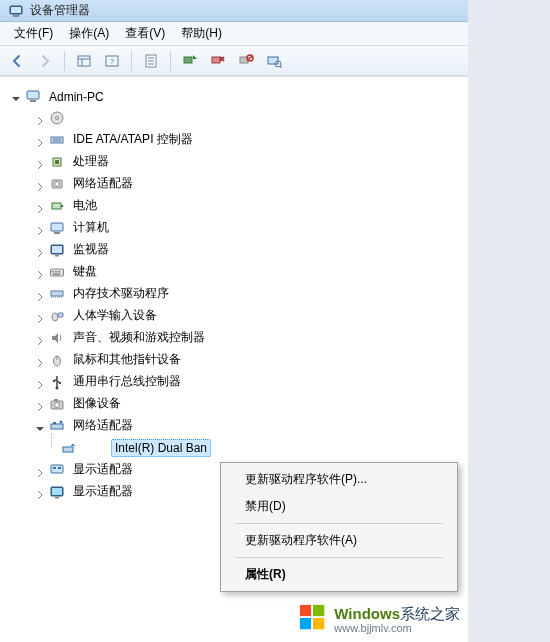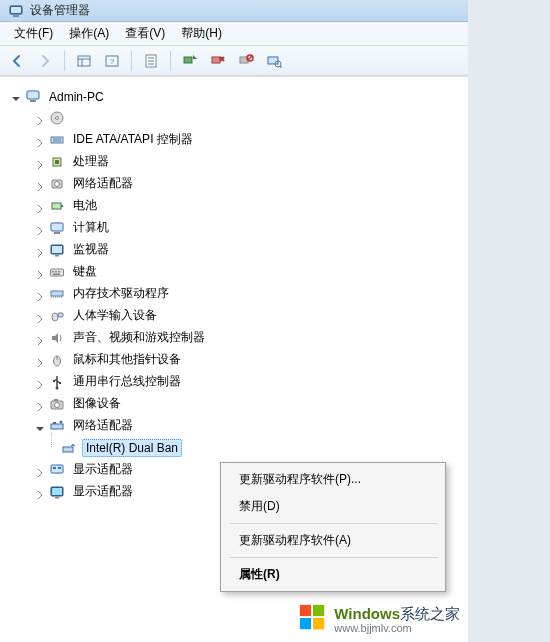--- a/index.html
+++ b/index.html
@@ -112,34 +112,34 @@
   .node .label {
     padding: 1px 3px;
   }
   .node.selected .label {
     background: #cde8ff;
     border: 1px dotted #3399ff;
     border-radius: 2px;
   }
   .lvl0 { padding-left: 4px; }
   .lvl1 { padding-left: 28px; }
-  .lvl2 { padding-left: 54px; }
+  .lvl2 { padding-left: 54px; gap: 29px; }
   .dotted-guide {
     position: absolute;
     border-left: 1px dotted #b7bcc2;
   }
   .context-menu {
     position: absolute;
     left: 220px;
     top: 462px;
     width: 216px;
     background: #f5f5f5;
     border: 1px solid #a0a0a0;
     box-shadow: 3px 3px 6px rgba(0,0,0,0.25);
-    padding: 3px 4px;
+    padding: 3px 10px;
     z-index: 50;
   }
   .ctx-item {
     padding: 5px 10px 5px 14px;
     font-size: 12px;
   }
   .ctx-item.bold { font-weight: bold; }
   .ctx-sep {
     height: 1px;
     background: #d0d0d0;

